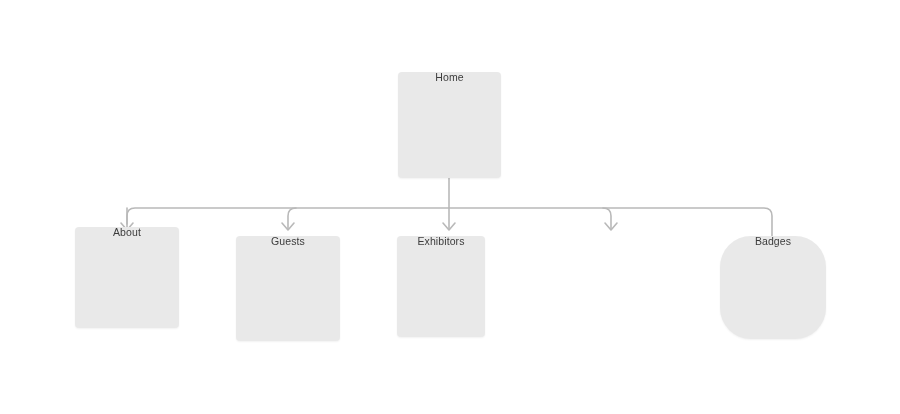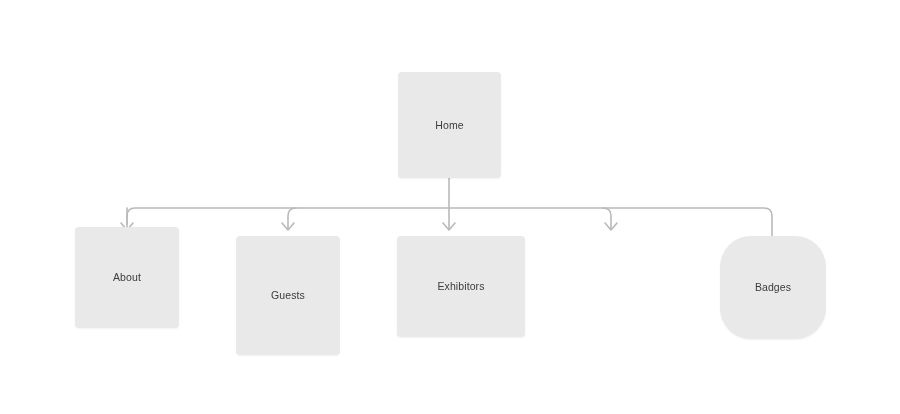--- a/index.html
+++ b/index.html
@@ -32,21 +32,20 @@
     z-index: 1;
   }
 
   .node {
     position: absolute;
     z-index: 2;
     background: #e9e9e9;
     border-radius: 4px;
     box-shadow: 0 1px 2px rgba(0,0,0,0.055);
     display: flex;
-    align-items: center;
     justify-content: center;
     box-sizing: border-box;
   }
 
   .node-label {
     font-size: 10.5px;
     line-height: 1;
     color: #3c3c3c;
     letter-spacing: 0.1px;
     text-align: center;
@@ -82,25 +81,25 @@
   </svg>
 
   <div class="node" style="left:398px; top:72px; width:103px; height:106px;">
     <span class="node-label">Home</span>
   </div>
 
   <div class="node" style="left:75px; top:227px; width:104px; height:101px;">
     <span class="node-label">About</span>
   </div>
 
-  <div class="node" style="left:236px; top:236px; width:104px; height:119px;">
+  <div class="node" style="left:236px; top:236px; width:104px; height:105px;">
     <span class="node-label">Guests</span>
   </div>
 
-  <div class="node" style="left:397px; top:236px; width:128px; height:101px;">
+  <div class="node" style="left:397px; top:236px; width:88px; height:101px;">
     <span class="node-label">Exhibitors</span>
   </div>
 
 
   <div class="node" style="left:720px; top:236px; width:106px; height:103px;border-radius:31px;">
     <span class="node-label">Badges</span>
   </div>
 
 </div>
 

